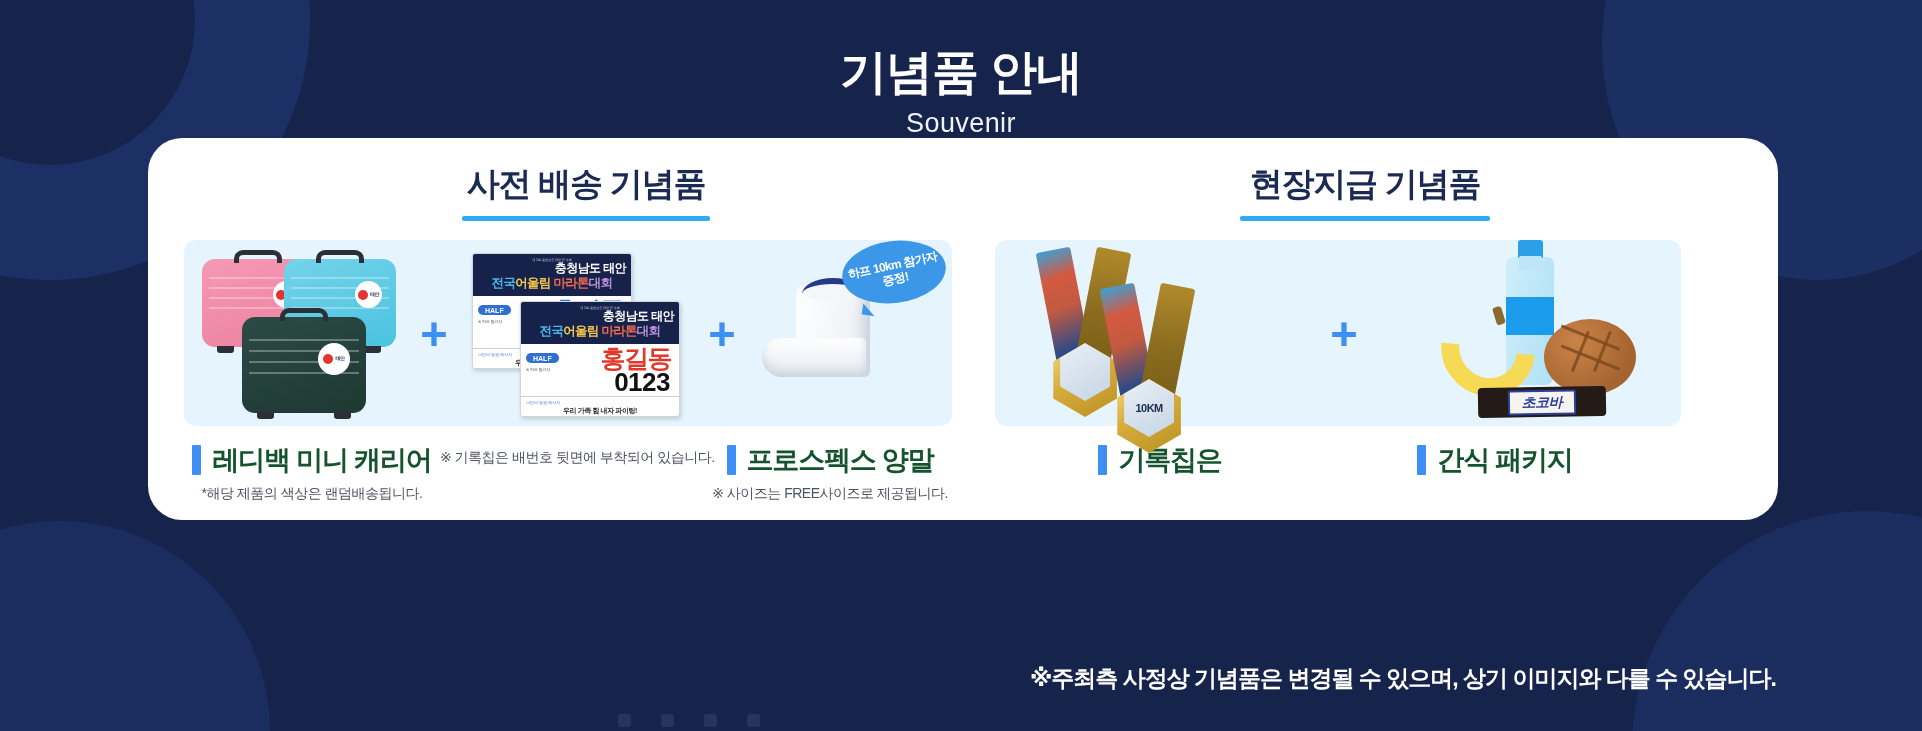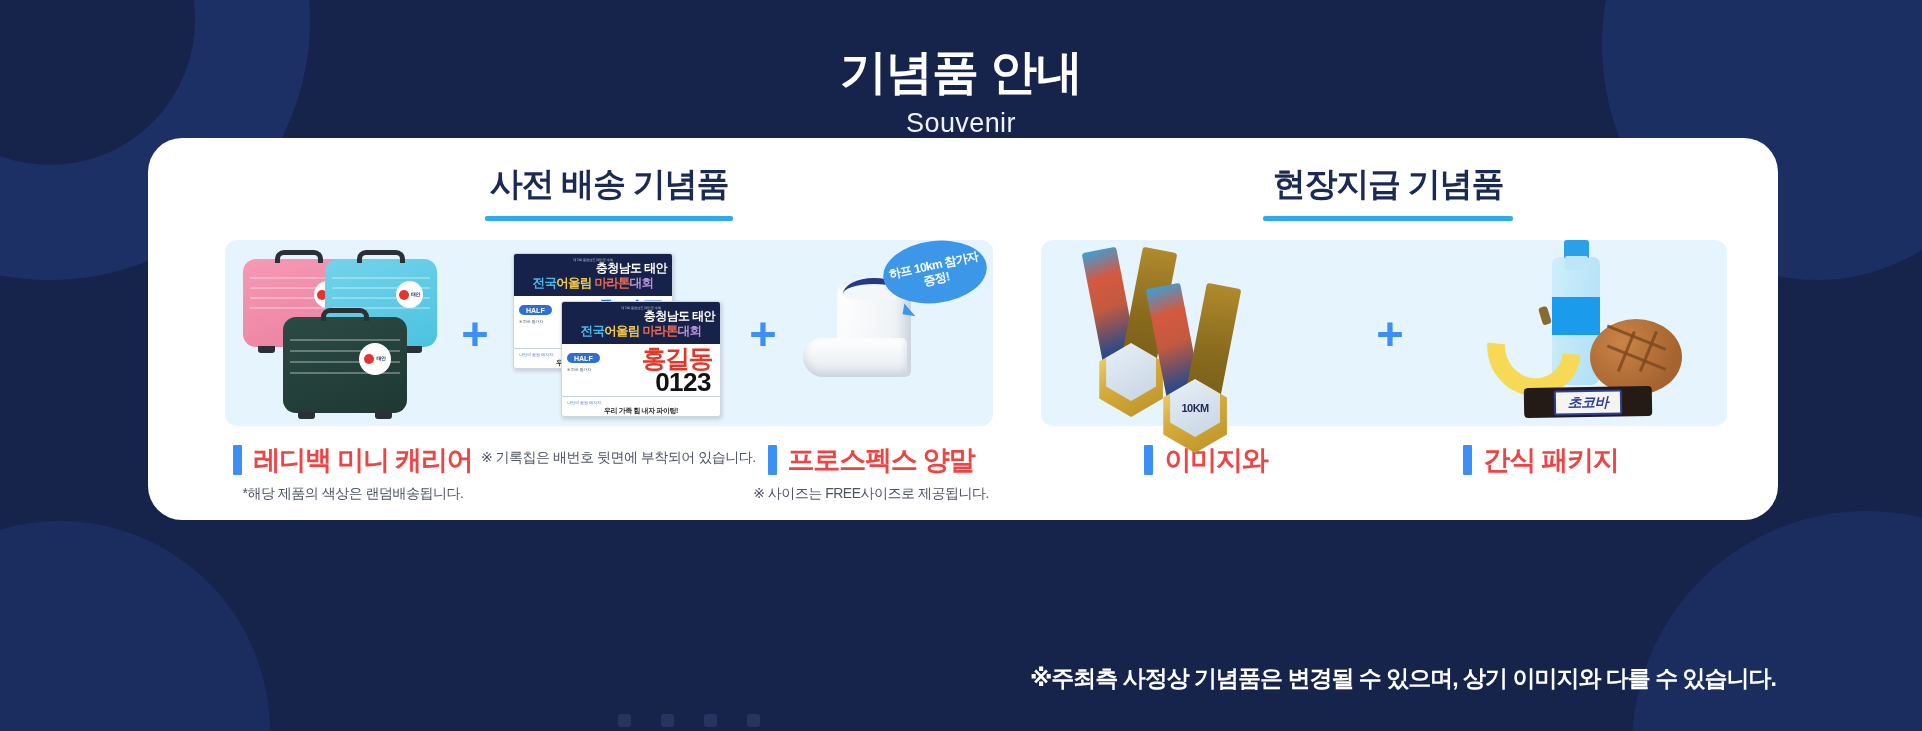--- a/index.html
+++ b/index.html
@@ -77,21 +77,21 @@
   
   .card {
     position: absolute;
     left: 148px; top: 138px;
     width: 1630px; height: 382px;
     background: #ffffff;
     border-radius: 34px;
     display: flex;
     padding: 0;
   }
-  .section { position: relative; height: 100%; margin-left: 41px; }
+  .section { position: relative; height: 100%; }
   .section-pre  { width: 840px; padding: 24px 0 0 36px; }
   .section-site { width: 790px; padding: 24px 36px 10px 0; }
 
   .sec-head { text-align: center; }
   .sec-title {
     display: inline-block;
     color: #1b2a52;
     font-size: 33px;
     font-weight: 800;
     letter-spacing: -1.2px;
@@ -127,21 +127,21 @@
   .slot { flex: 0 0 auto; display: flex; align-items: center; justify-content: center; position: relative; }
 
   
   .labels { display: flex; margin-top: 16px; }
   .labels-pre  { width: 768px; }
   .labels-site { width: 686px; margin-left: 7px; }
   .label-col { text-align: center; }
   .label-line { display: flex; align-items: center; justify-content: center; gap: 11px; }
   .label-bar { width: 9px; height: 30px; background: #3d8ef5; border-radius: 1px; flex: 0 0 auto; }
   .label-text {
-    color: #ef4444;
+    color: #14532d;
     font-size: 27px;
     font-weight: 800;
     letter-spacing: -1.2px;
     white-space: nowrap;
     text-align: center;
   }
   .label-note {
     margin-top: 7px;
     color: #4d5362;
     font-size: 14px;
@@ -573,21 +573,21 @@
               <span class="wrap"><span class="wtxt">초코바</span></span>
             </div>
           </div>
         </div>
       </div>
 
       <div class="labels labels-site">
         <div class="label-col" style="width:330px">
           <div class="label-line">
             <span class="label-bar"></span>
-            <span class="label-text">이미지와</span>
+            <span class="label-text">기록칩은</span>
           </div>
         </div>
         <div class="label-col" style="width:340px">
           <div class="label-line">
             <span class="label-bar"></span>
             <span class="label-text">간식 패키지</span>
           </div>
         </div>
       </div>
     </div>

